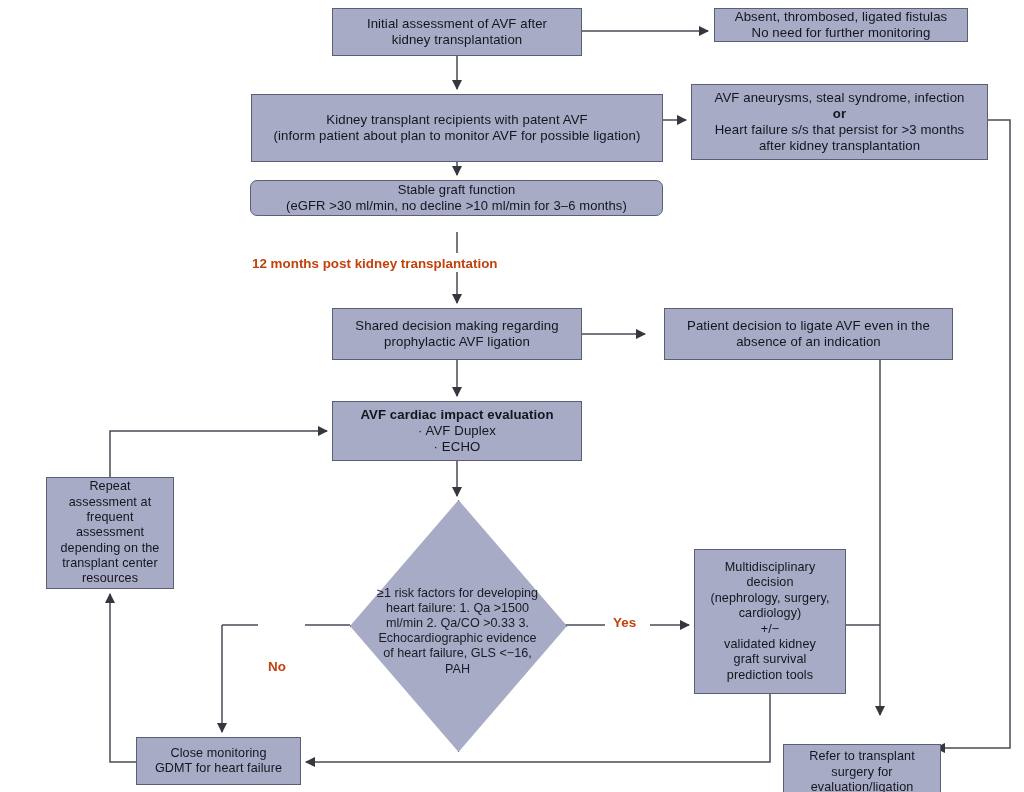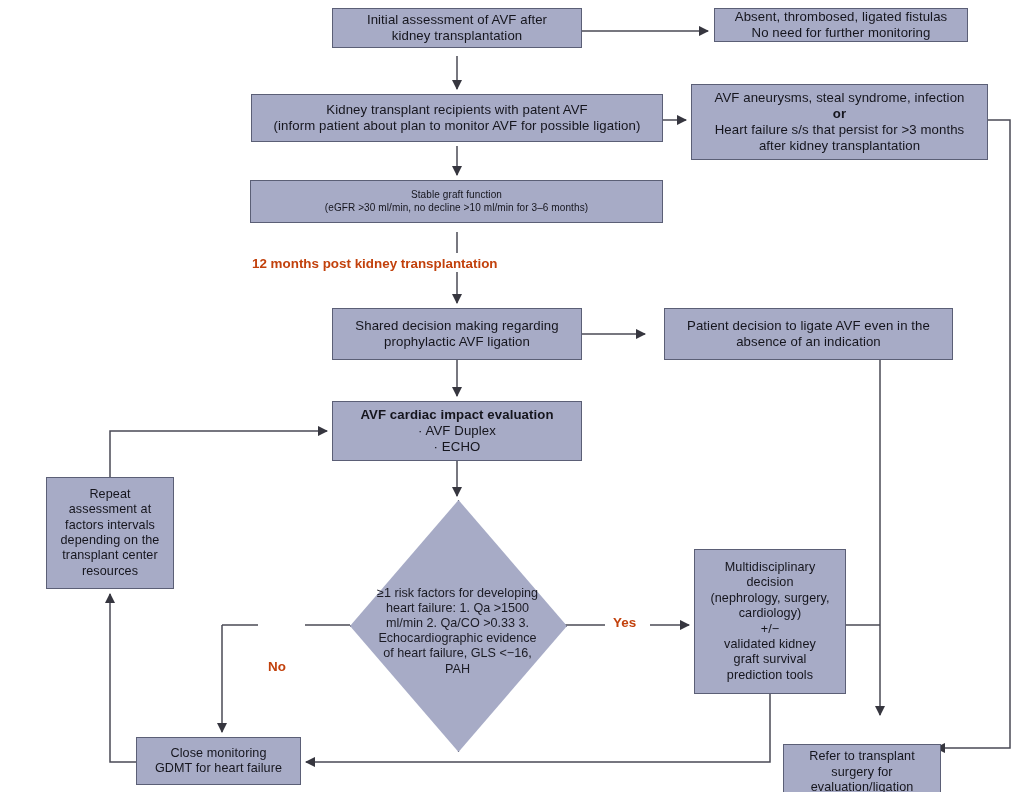--- a/index.html
+++ b/index.html
@@ -40,25 +40,25 @@
     line-height: 1.22;
     color: #15151d;
     letter-spacing: 0.1px;
     z-index: 2;
   }
   .node .txt { width: 100%; padding: 0 4px; }
   .node .ln { display: block; }
   .node .ln.b { font-weight: bold; }
 
   
-  #n-initial      { left:332px; top:8px;    width:250px; height:40px;  font-size:13.2px; }
+  #n-initial      { left:332px; top:8px;    width:250px; height:48px;  font-size:13.2px; }
   #n-absent       { left:714px; top:8px;    width:254px; height:34px;  font-size:13.2px; }
-  #n-recipients   { left:251px; top:94px;   width:412px; height:48px;  font-size:13.2px; }
+  #n-recipients   { left:251px; top:94px;   width:412px; height:68px;  font-size:13.2px; }
   #n-aneurysms    { left:691px; top:84px;   width:297px; height:76px;  font-size:13.2px; }
-  #n-stable       { left:250px; top:180px;  width:413px; height:43px;  font-size:10px; }
+  #n-stable       { left:250px; top:180px;  width:413px; height:36px;  font-size:13px;border-radius:7px; }
   #n-shared       { left:332px; top:308px;  width:250px; height:52px;  font-size:13.2px; }
   #n-patientdec   { left:664px; top:308px;  width:289px; height:52px;  font-size:13.2px; }
   #n-cardiac      { left:332px; top:401px;  width:250px; height:60px;  font-size:13.2px; }
   #n-repeat       { left:46px;  top:477px;  width:128px; height:112px; font-size:12.6px; }
   #n-multi        { left:694px; top:549px;  width:152px; height:145px; font-size:12.6px; }
   #n-refer        { left:783px; top:720px;  width:158px; height:57px;  font-size:12.6px;margin-top:24px; }
   #n-close        { left:136px; top:737px;  width:165px; height:48px;  font-size:12.6px; }
 
   
   #n-diamond {
@@ -209,21 +209,21 @@
       <span class="ln b">AVF cardiac impact evaluation</span>
       <span class="ln">· AVF Duplex</span>
       <span class="ln">· ECHO</span>
     </div>
   </div>
 
   <div class="node" id="n-repeat">
     <div class="txt">
       <span class="ln">Repeat</span>
       <span class="ln">assessment at</span>
-      <span class="ln">factors intervals</span>
+      <span class="ln">frequent assessment</span>
       <span class="ln">depending on the</span>
       <span class="ln">transplant center</span>
       <span class="ln">resources</span>
     </div>
   </div>
 
   <div id="n-diamond">
     <div class="dshape"></div>
     <div class="dtext">
       <span class="ln b">≥1 risk</span>

